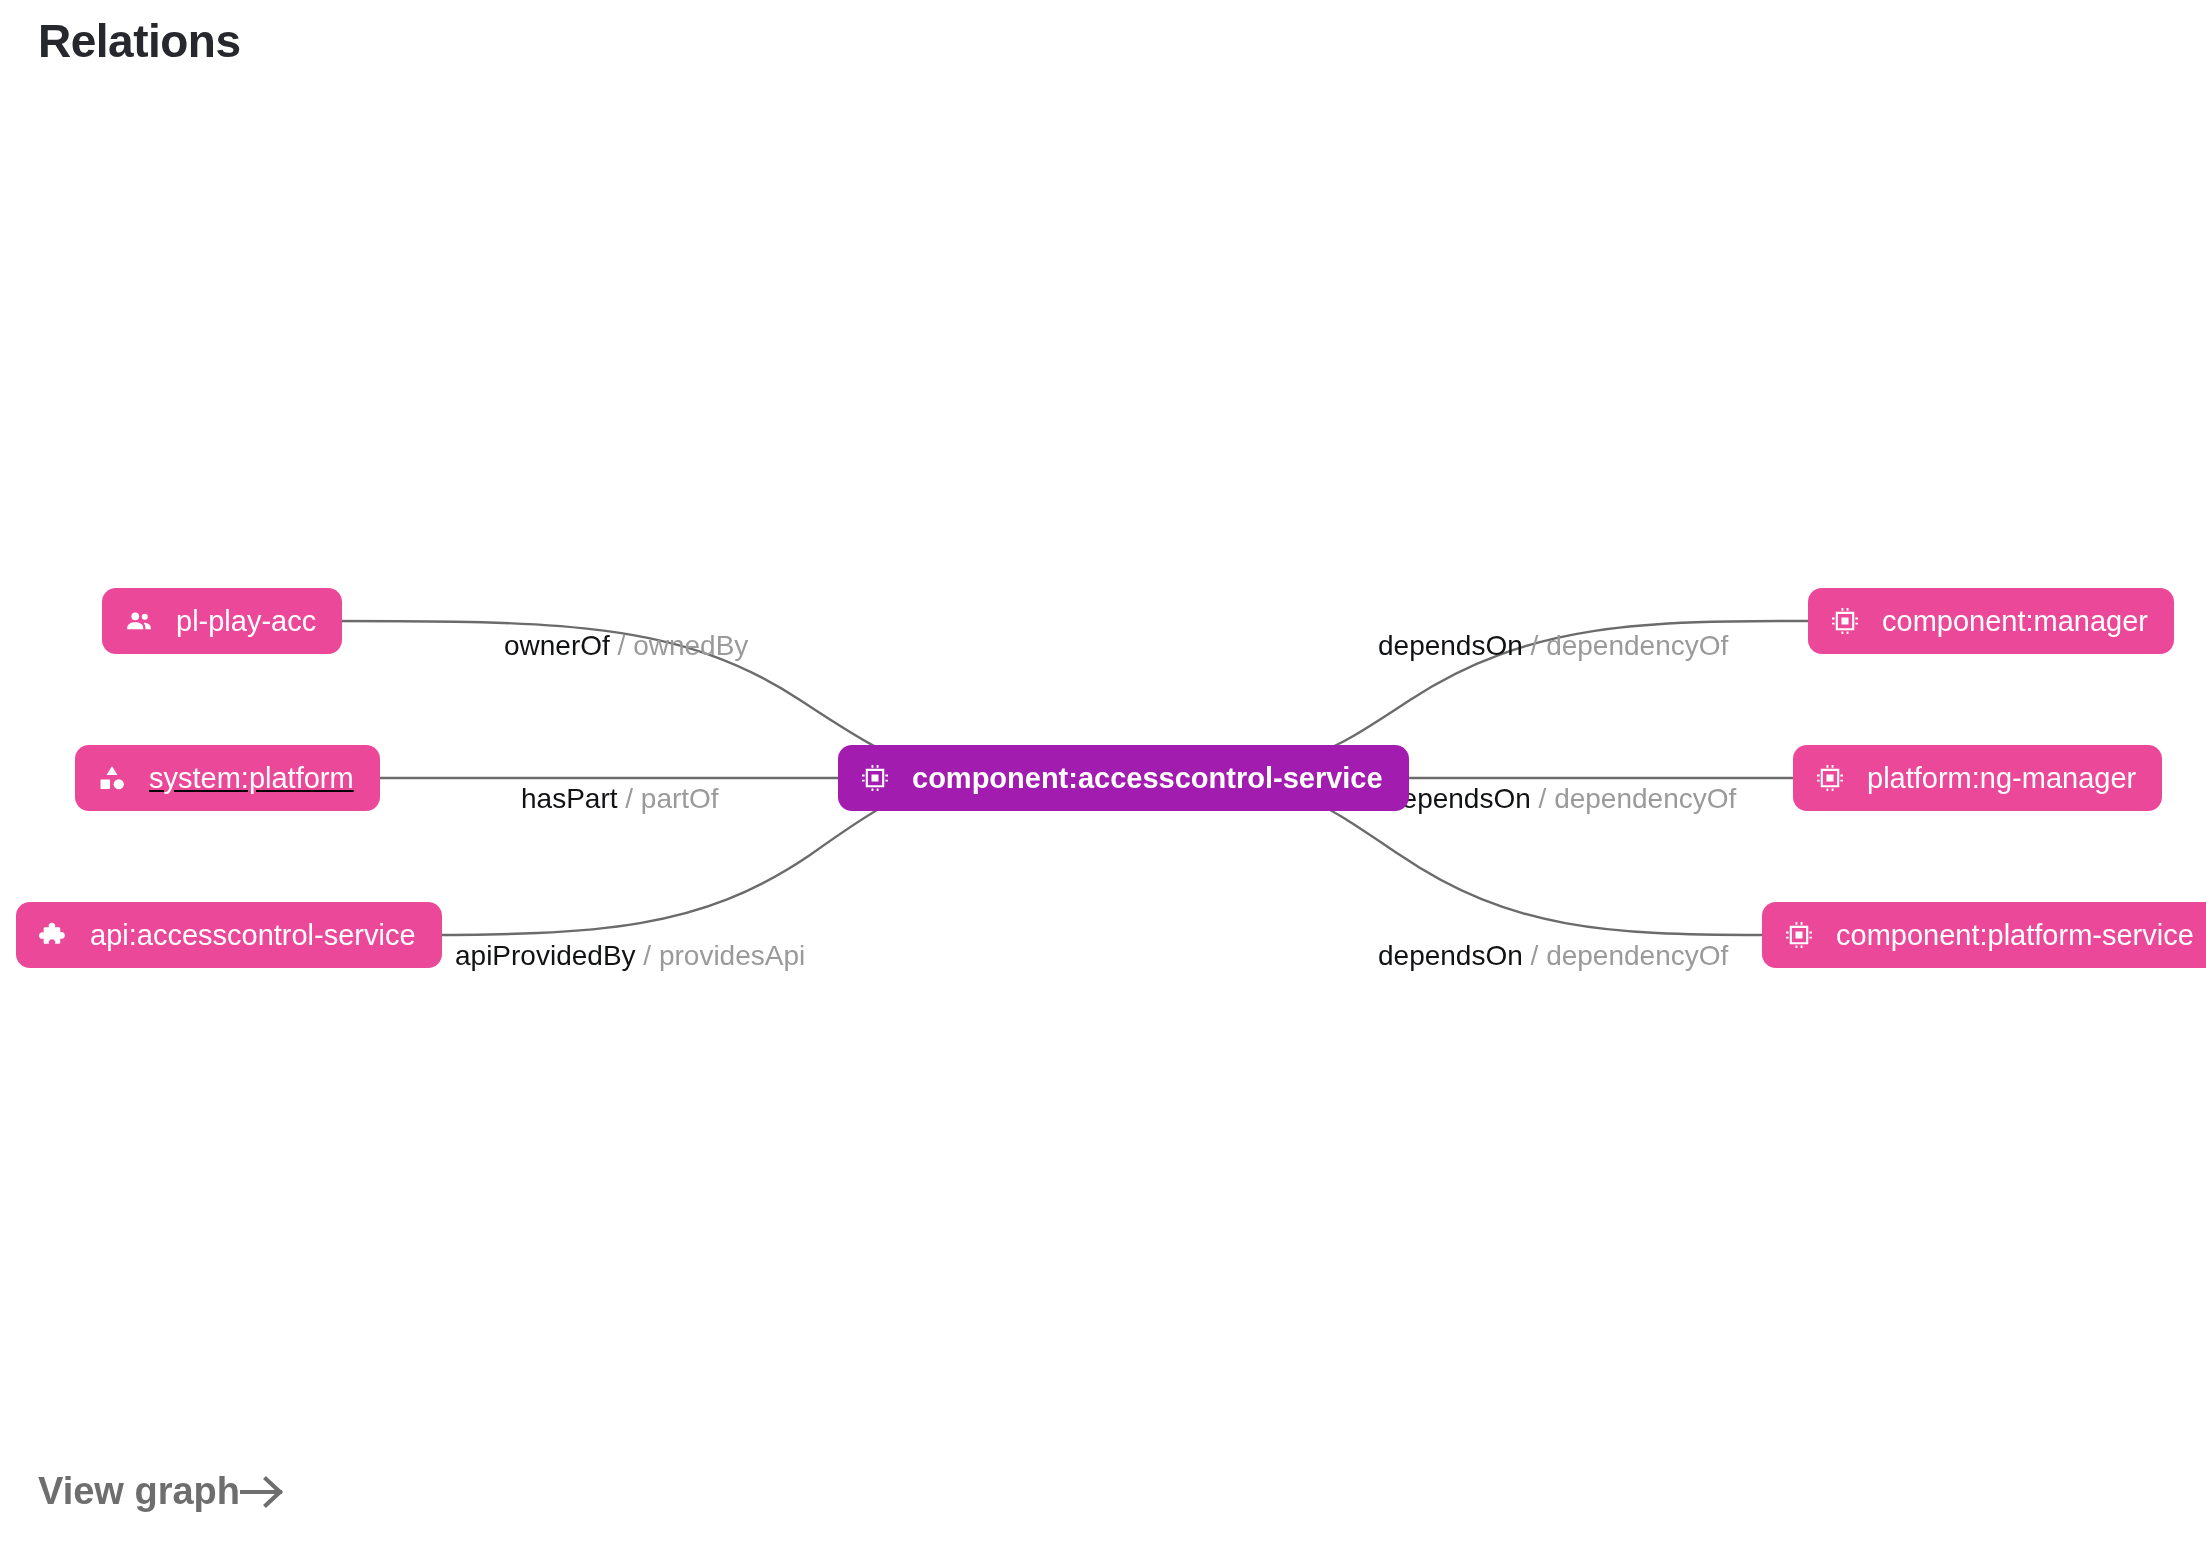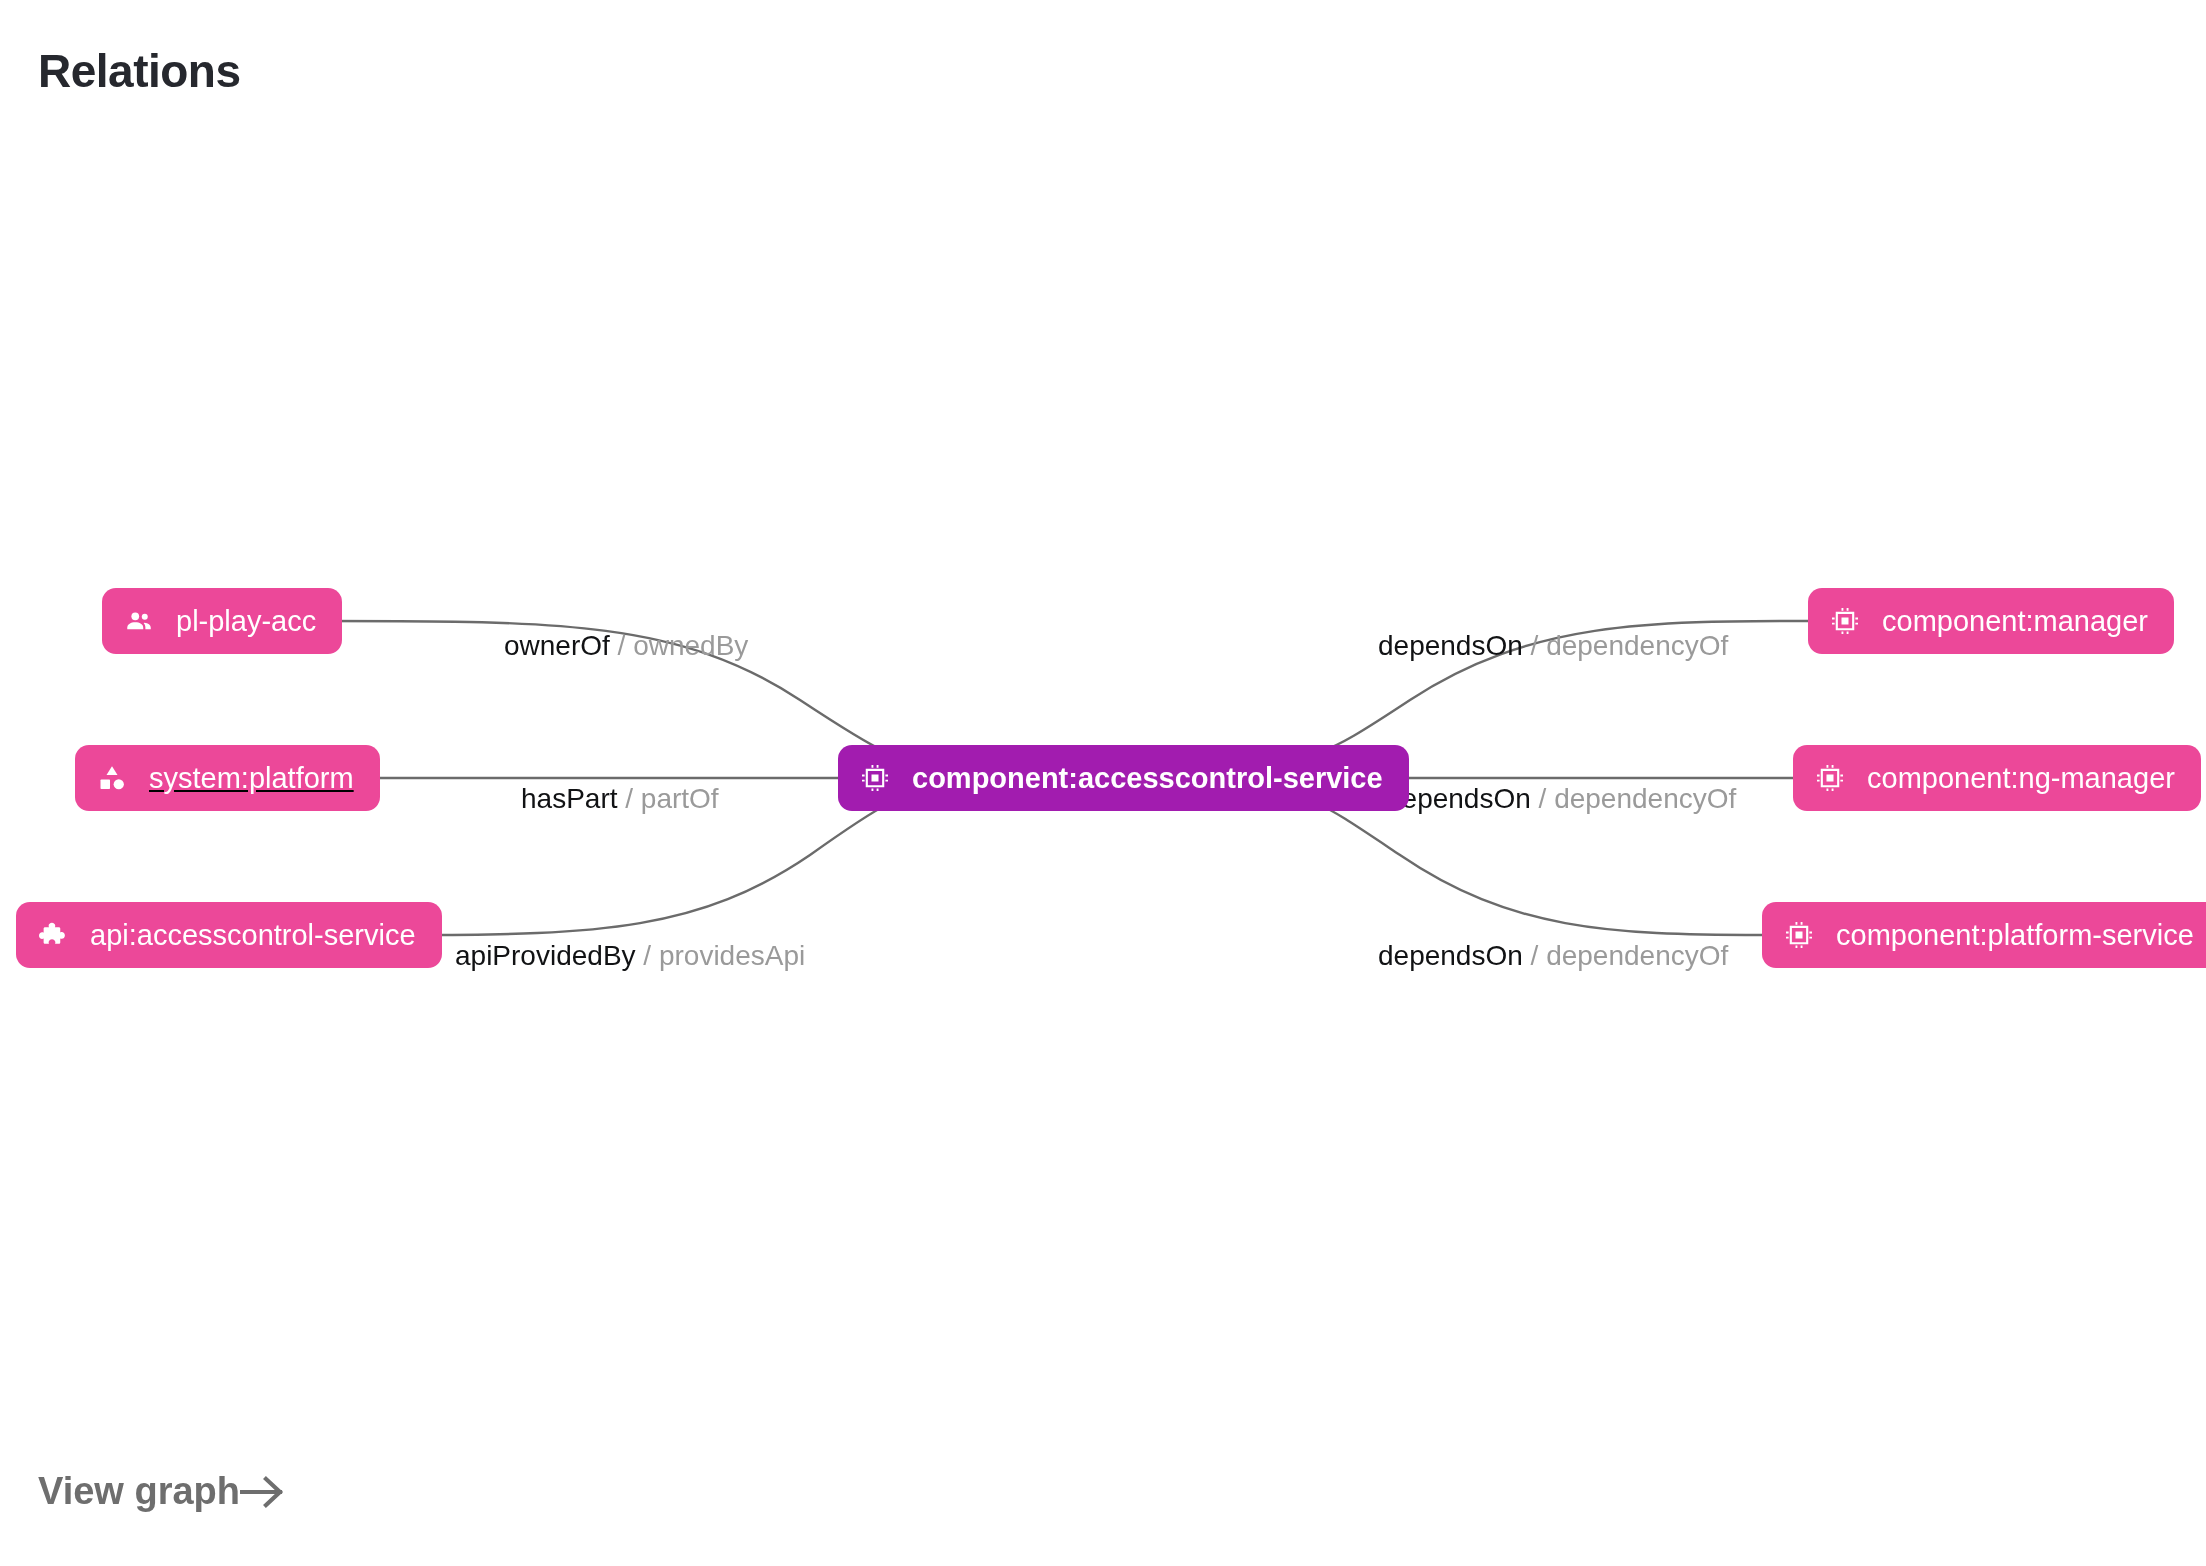--- a/index.html
+++ b/index.html
@@ -15,21 +15,21 @@
     position: relative;
     width: 2206px;
     height: 1566px;
     background: #ffffff;
   }
 
   
   .page-title {
     position: absolute;
     left: 38px;
-    top: 44px;
+    top: 14px;
     font-size: 46px;
     font-weight: bold;
     color: #26282e;
     letter-spacing: -0.5px;
     white-space: nowrap;
   }
 
   
   .graph-canvas {
     position: absolute;
@@ -239,21 +239,21 @@
     </div>
 
     <div class="node blue" id="node-ng-manager">
       <span class="node-icon">
         <svg width="30" height="30" viewBox="0 0 24 24" fill="#ffffff">
           <path d="M9.2 1.6h1.5v2.1H9.2zM13.3 1.6h1.5v2.1h-1.5zM9.2 20.3h1.5v2.1H9.2zM13.3 20.3h1.5v2.1h-1.5zM1.6 9.2h2.1v1.5H1.6zM1.6 13.3h2.1v1.5H1.6zM20.3 9.2h2.1v1.5h-2.1zM20.3 13.3h2.1v1.5h-2.1z"></path>
           <path d="M4.6 4.6h14.8v14.8H4.6zM6.3 6.3v11.4h11.4V6.3z"></path>
           <rect x="9.2" y="9.2" width="5.6" height="5.6"></rect>
         </svg>
       </span>
-      <span class="node-label">component:ng-manager</span>
+      <span class="node-label">platform:ng-manager</span>
     </div>
 
     <div class="node blue" id="node-platform-service">
       <span class="node-icon">
         <svg width="30" height="30" viewBox="0 0 24 24" fill="#ffffff">
           <path d="M9.2 1.6h1.5v2.1H9.2zM13.3 1.6h1.5v2.1h-1.5zM9.2 20.3h1.5v2.1H9.2zM13.3 20.3h1.5v2.1h-1.5zM1.6 9.2h2.1v1.5H1.6zM1.6 13.3h2.1v1.5H1.6zM20.3 9.2h2.1v1.5h-2.1zM20.3 13.3h2.1v1.5h-2.1z"></path>
           <path d="M4.6 4.6h14.8v14.8H4.6zM6.3 6.3v11.4h11.4V6.3z"></path>
           <rect x="9.2" y="9.2" width="5.6" height="5.6"></rect>
         </svg>
       </span>

